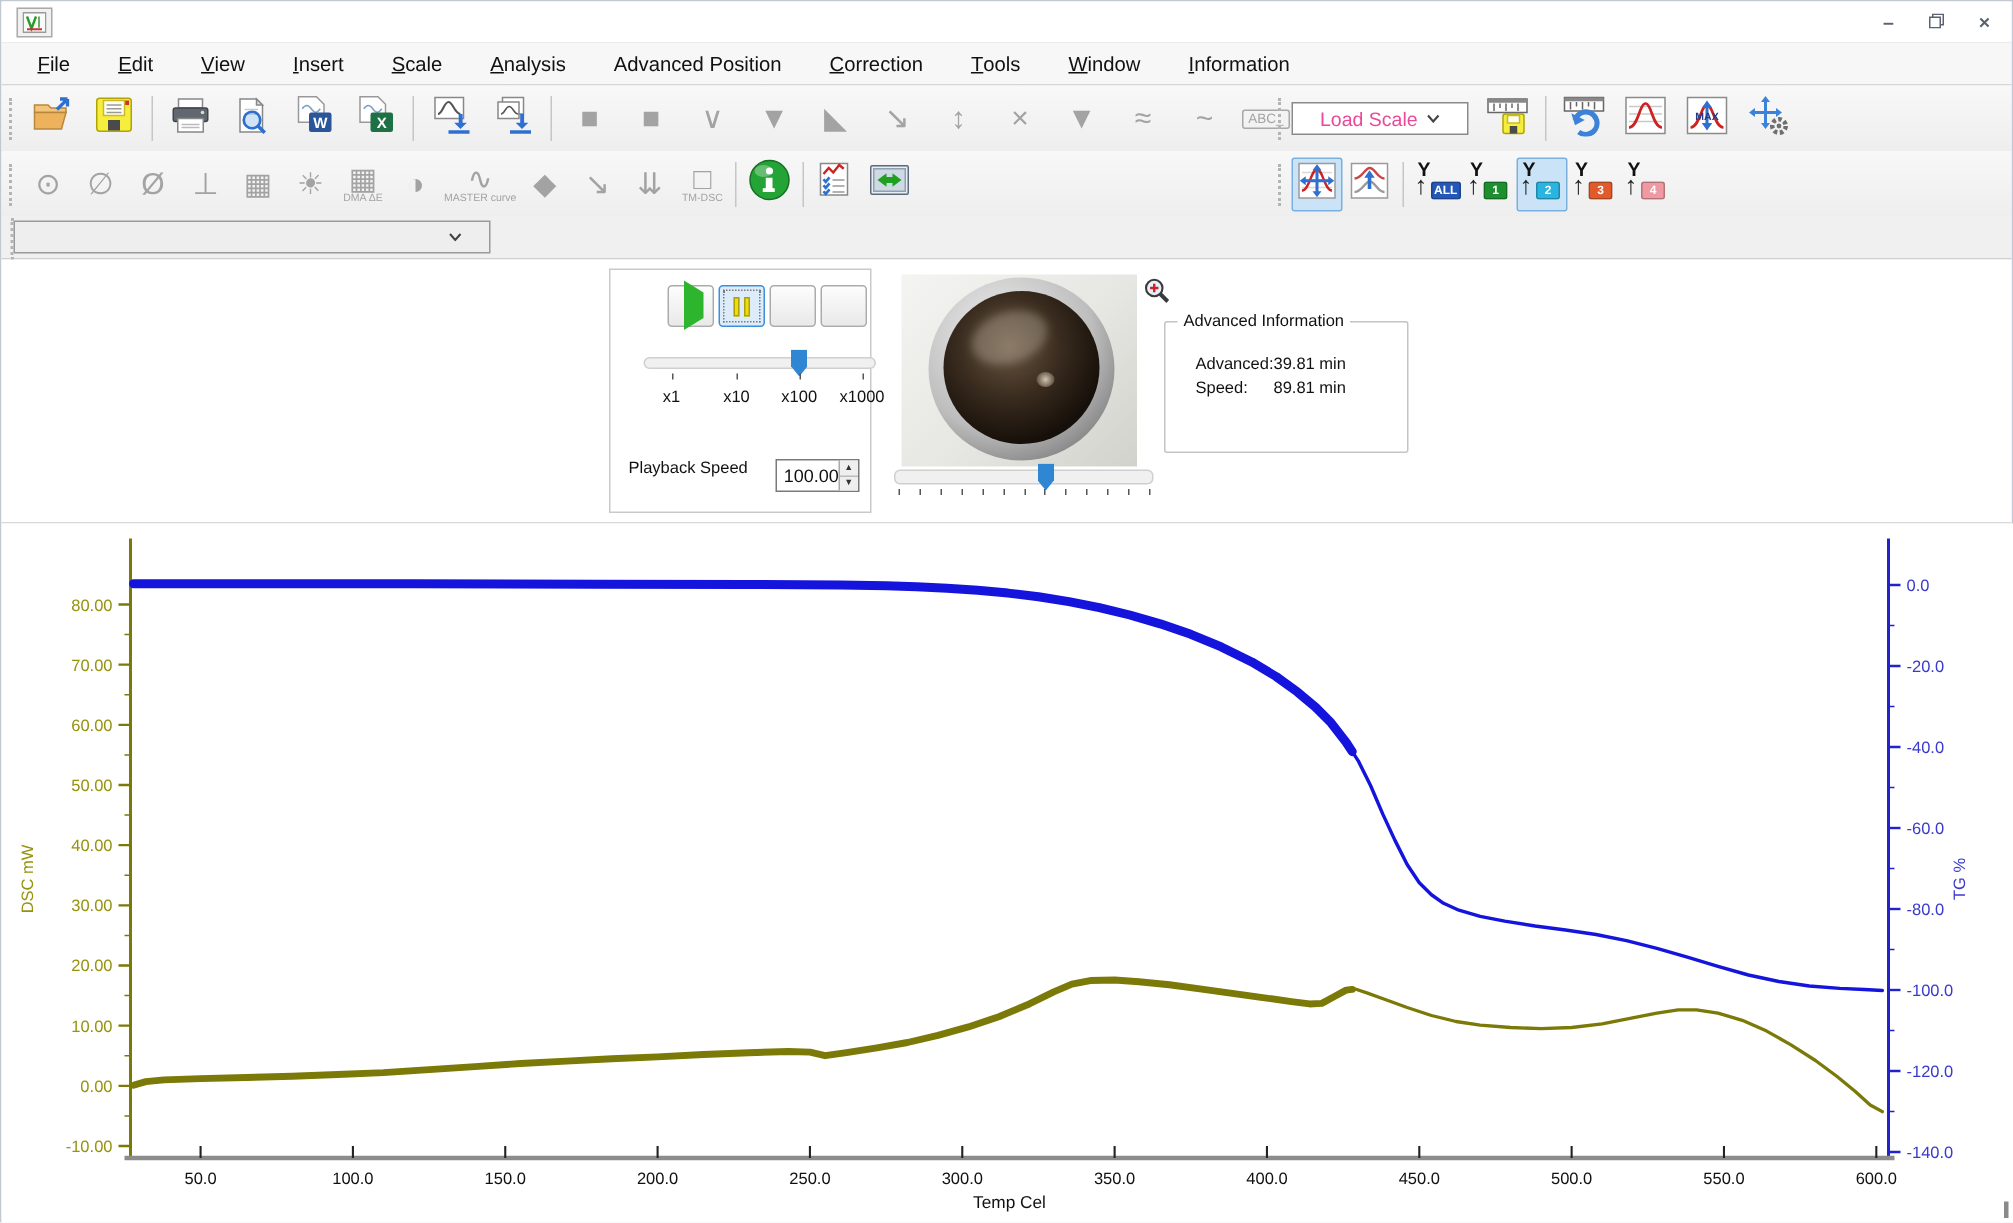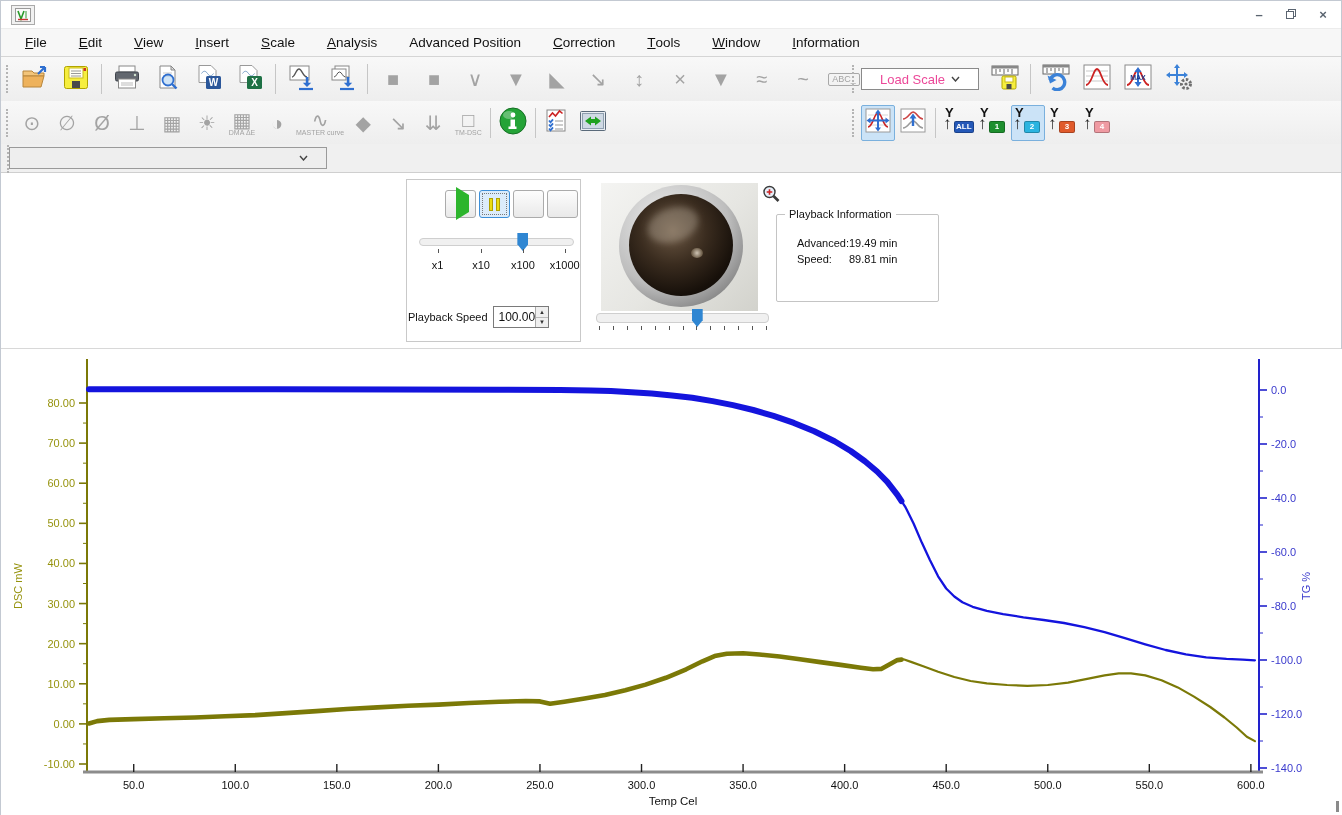--- a/index.html
+++ b/index.html
@@ -55,22 +55,22 @@
   .sh-pause i{width:4px;height:13px;background:#ecdc12;border:1px solid #b0a000}
   .sh-stop{width:13px;height:11px;background:#ee2222;border-radius:1px}
   .sh-rec{width:13px;height:13px;background:#7e1010;border-radius:50%}
   .slider{position:absolute}
   .track{height:8px;background:#f0f0f0;border:1px solid #cfcfcf;border-radius:4px}
   .thumb{position:absolute;top:-5px;width:11px;height:18px;background:#2f86d2;clip-path:polygon(0 0,100% 0,100% 62%,50% 100%,0 62%)}
   .tickrow{position:relative;height:6px;margin-top:3px}
   .tickrow i{position:absolute;width:1px;height:4px;background:#555}
   .labelrow{position:relative;height:14px;margin-top:4px;font-size:11px;color:#111}
   .labelrow span{position:absolute;transform:translateX(-50%)}
-  #speed-slider{left:12px;top:58px;width:155px}
-  .speed-row{position:absolute;left:1px;top:126px;display:flex;align-items:center;gap:5px;font-size:11px;color:#111}
+  #speed-slider{left:22px;top:58px;width:155px}
+  .speed-row{position:absolute;left:12px;top:126px;display:flex;gap:18px;font-size:11px;color:#111}
   .spin{width:56px;height:22px;border:1px solid #7a7a7a;display:flex;background:#fff}
   .spin .val{flex:1;font-size:12px;display:flex;align-items:center;padding-left:5px}
   .spin .steps{width:15px;display:flex;flex-direction:column;border-left:1px solid #aaa}
   .spin .steps div{flex:1;font-size:6px;display:flex;align-items:center;justify-content:center;background:#efefef;color:#333}
   .spin .steps div:first-child{border-bottom:1px solid #bbb}
 
   .sample-image{position:absolute;left:600px;top:10px;width:157px;height:128px;background:linear-gradient(135deg,#f4f4f2 0%,#e6e6e2 55%,#d2d2cc 100%);overflow:hidden}
   .pan-ring{position:absolute;left:18px;top:2px;width:124px;height:122px;border-radius:50%;background:radial-gradient(circle at 38% 32%,#efefef 0%,#bdbdbd 55%,#7a7a7a 85%,#5f5f5f 100%)}
   .pan-inner{position:absolute;left:10px;top:9px;width:104px;height:102px;border-radius:50%;background:radial-gradient(circle at 42% 36%,#6b5743 0%,#3a2c1f 38%,#17100a 72%,#0a0705 100%)}
   .pan-glare{position:absolute;left:18px;top:14px;width:52px;height:34px;border-radius:50%;background:rgba(215,205,190,.30);filter:blur(3px);transform:rotate(-18deg)}
@@ -578,23 +578,23 @@
           <i style="left: 100.34px;"></i>
           <i style="left: 114.18px;"></i>
           <i style="left: 128.02px;"></i>
           <i style="left: 141.86px;"></i>
           <i style="left: 155.7px;"></i>
           <i style="left: 169.54px;"></i>
         </div>
     </div>
 
     <div class="pb-info">
-      <span class="legend">Playback Information</span>
+      <span class="legend">Advanced Information</span>
       <div class="rows">
-        <div class="row"><span class="l">Advanced:</span><span>19.49 min</span></div>
+        <div class="row"><span class="l">Advanced:</span><span>39.81 min</span></div>
         <div class="row"><span class="l">Speed:</span><span>89.81 min</span></div>
       </div>
     </div>
   </div>
 
   <div class="chart-region">
     <svg id="chart-svg" width="1342" height="467">
         <line x1="86" y1="10" x2="86" y2="423" stroke="#7b7907" stroke-width="2"></line>
         <line x1="1258" y1="10" x2="1258" y2="423" stroke="#2222cc" stroke-width="2"></line>
         <line x1="82" y1="423" x2="1262" y2="423" stroke="#8c8c8c" stroke-width="3"></line>

